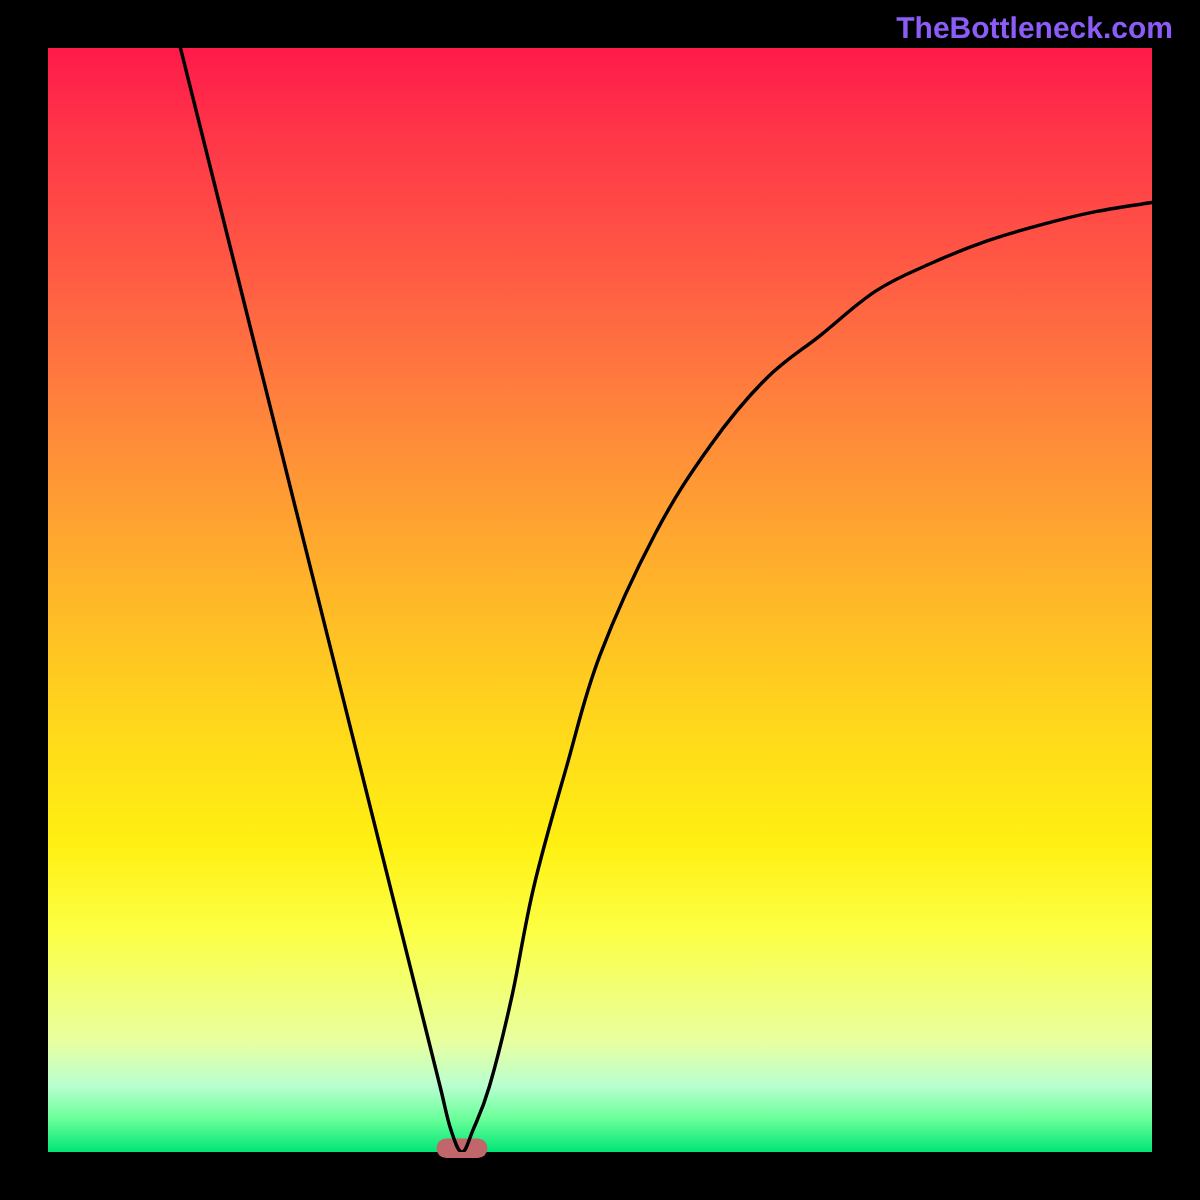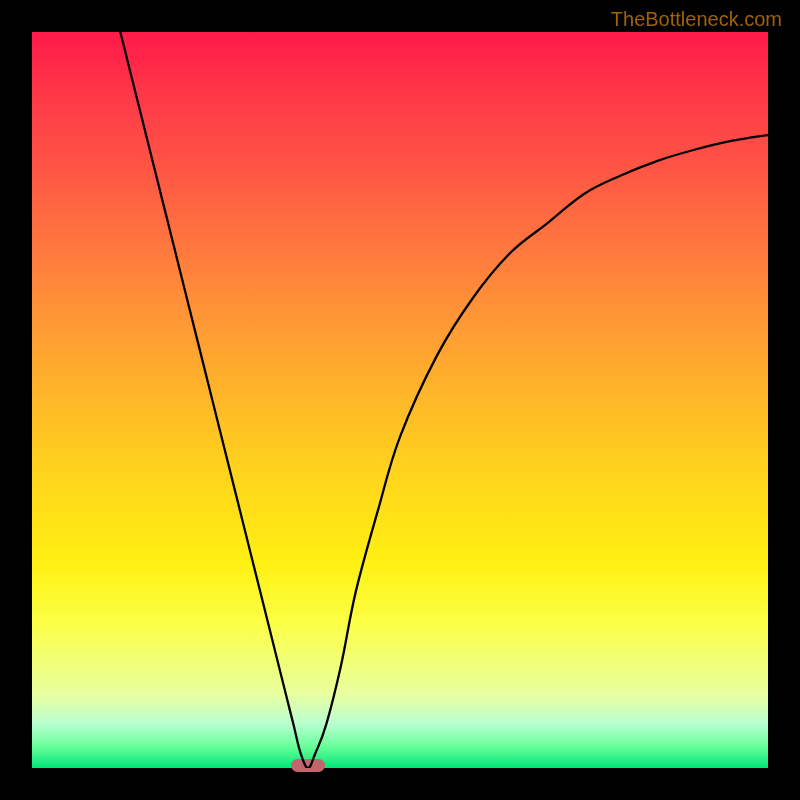--- a/index.html
+++ b/index.html
@@ -8,23 +8,23 @@
     height: 800px;
     background: #000;
     position: relative;
     font-family: Arial, sans-serif;
     overflow: hidden;
   }
   .watermark {
     position: absolute;
     top: 8px;
     right: 18px;
-    color: #a16207;
+    color: #8b5cf6;
     font-size: 20px;
-    font-weight: 400;
+    font-weight: 700;
     z-index: 10;
   }
   .plot-frame {
     position: absolute;
     top: 32px;
     left: 32px;
     width: 736px;
     height: 736px;
     background: #000;
   }

